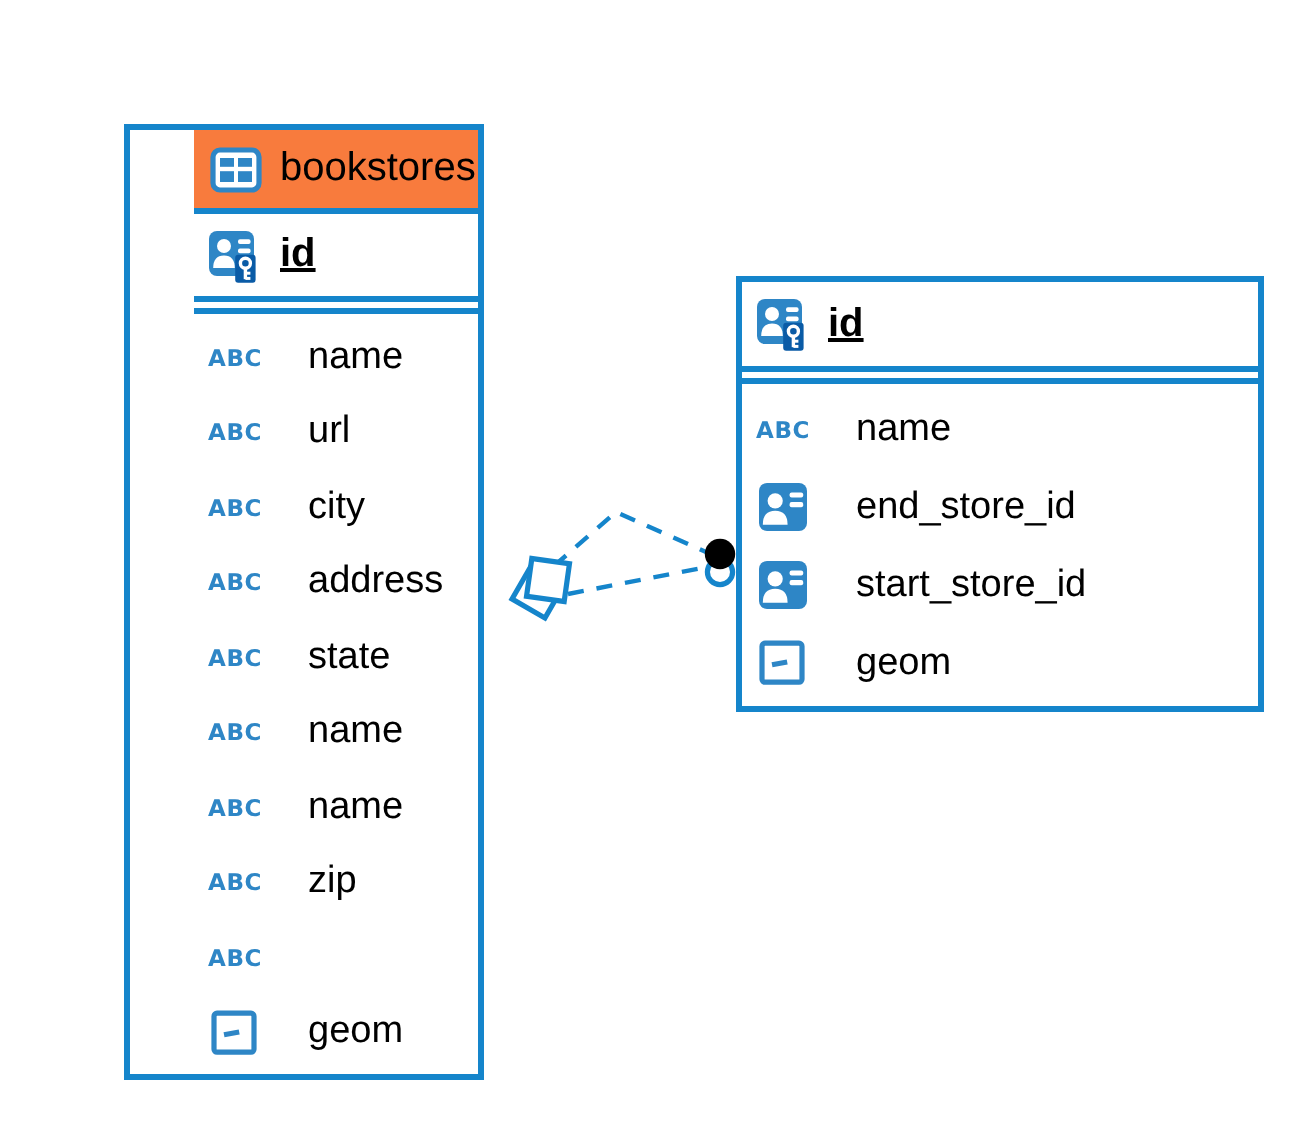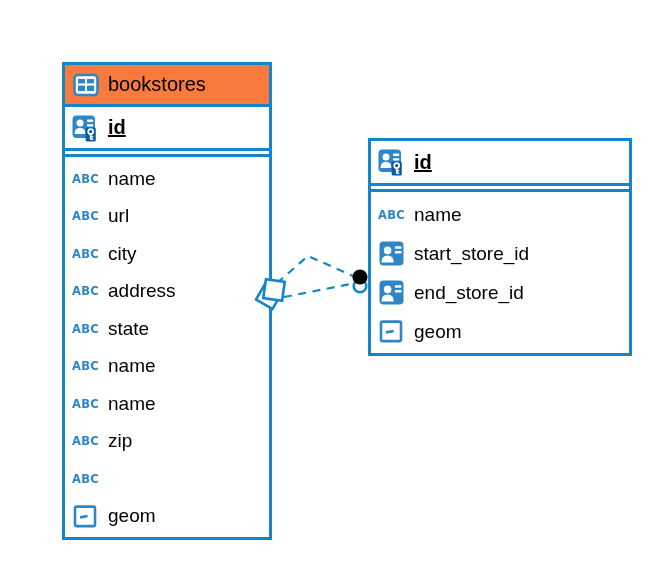--- a/index.html
+++ b/index.html
@@ -27,26 +27,26 @@
     padding:0 7px;
     border-bottom:3px solid #1585CB;
     font-weight:700;font-size:20px;text-decoration:underline;
   }
   .cols{
     border-top:3px solid #1585CB;
     margin-top:3px;
     padding:3px 0 2px 0;
   }
   .row{
-    display:flex;align-items:center;gap:9px;
+    display:flex;align-items:center;gap:23px;
     padding:0 7px;
     font-size:19px;
   }
   
-  #table-0{left:62px;top:62px;width:210px;}
+  #table-0{left:62px;top:62px;width:180px;padding-left:32px;}
   #table-0 .header{height:39px;}
   #table-0 .pk-row{height:41px;}
   #table-0 .row{height:37.5px;}
   #table-1{left:368px;top:138px;width:264px;}
   #table-1 .header{height:37px;}
   #table-1 .pk-row{height:42px;}
   #table-1 .row{height:39px;}
 
   .icon{
     width:27px;height:28px;flex:0 0 27px;
@@ -194,33 +194,33 @@
         <div class="row">
           <span class="icon">
     <svg width="25" height="25" viewBox="0 0 25 25">
       <rect x="0.5" y="0.5" width="24" height="24" rx="4" fill="#2E86C6"></rect>
       <circle cx="8.6" cy="9.4" r="3.8" fill="#fff"></circle>
       <path d="M2.4 21.4 Q2.4 14.4 8.6 14.4 Q14.8 14.4 14.8 21.4 Z" fill="#fff"></path>
       <rect x="15.8" y="5.2" width="6.8" height="2.6" rx="1" fill="#fff"></rect>
       <rect x="15.8" y="10" width="6.8" height="2.6" rx="1" fill="#fff"></rect>
     </svg>
           </span>
-          <span>start_store_id</span>
+          <span>end_store_id</span>
         </div>
         <div class="row">
           <span class="icon">
     <svg width="25" height="25" viewBox="0 0 25 25">
       <rect x="0.5" y="0.5" width="24" height="24" rx="4" fill="#2E86C6"></rect>
       <circle cx="8.6" cy="9.4" r="3.8" fill="#fff"></circle>
       <path d="M2.4 21.4 Q2.4 14.4 8.6 14.4 Q14.8 14.4 14.8 21.4 Z" fill="#fff"></path>
       <rect x="15.8" y="5.2" width="6.8" height="2.6" rx="1" fill="#fff"></rect>
       <rect x="15.8" y="10" width="6.8" height="2.6" rx="1" fill="#fff"></rect>
     </svg>
           </span>
-          <span>end_store_id</span>
+          <span>start_store_id</span>
         </div>
         <div class="row">
           <span class="icon">
     <svg width="25" height="25" viewBox="0 0 25 25">
       <rect x="2" y="2.6" width="20" height="19.5" rx="1.5" fill="#fff" stroke="#2E86C6" stroke-width="2.6"></rect>
       <line x1="7" y1="13.4" x2="14.6" y2="12" stroke="#2E86C6" stroke-width="2.6"></line>
     </svg>
           </span>
           <span>geom</span>
         </div>

